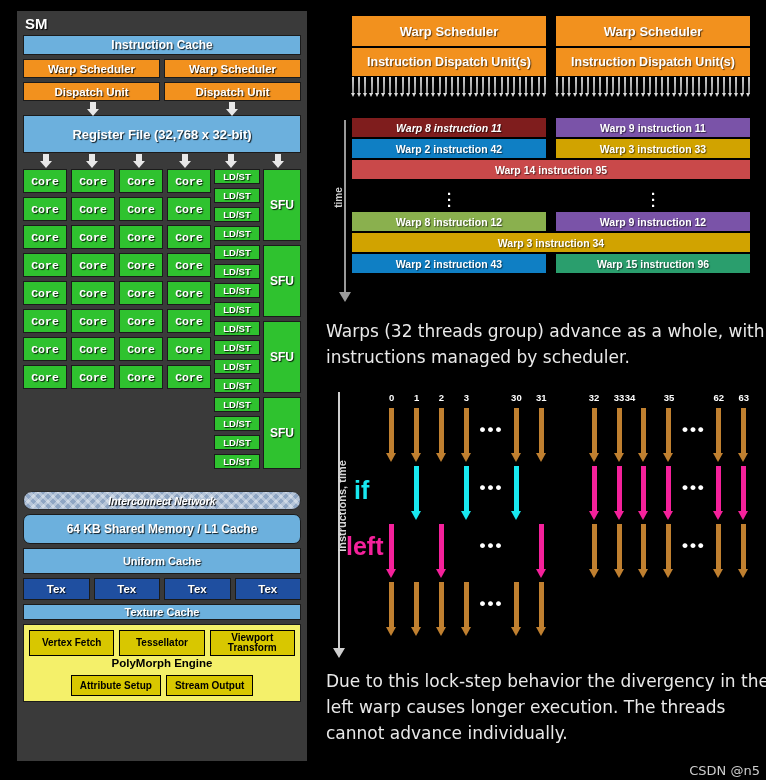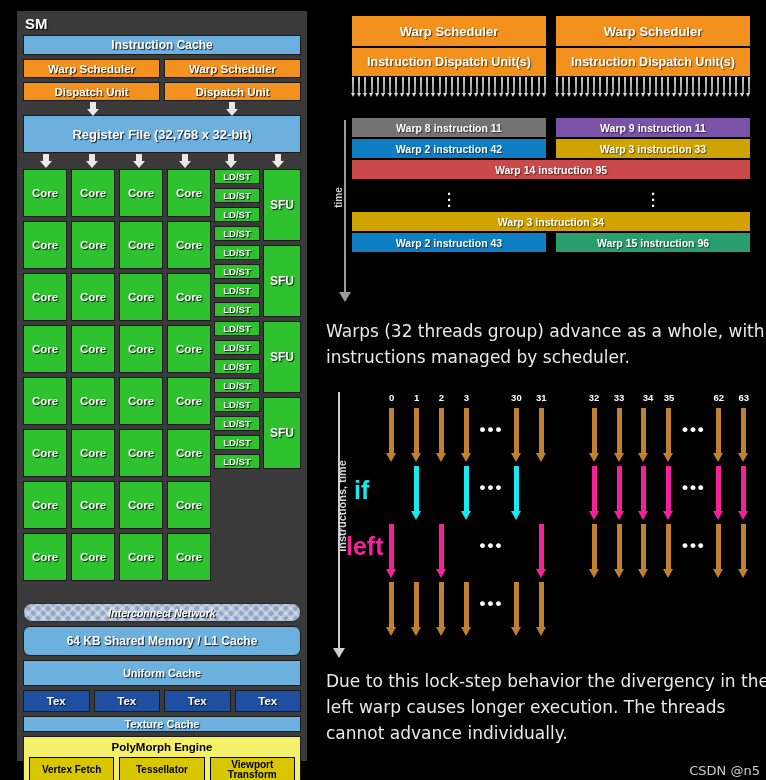--- a/index.html
+++ b/index.html
@@ -27,21 +27,21 @@
   .arrow-row{display:flex;height:13px;margin-top:1px;}
   .arrow-cell{flex:1;display:flex;align-items:center;justify-content:center;}
   .dn-arrow{width:0;height:0;position:relative;}
   .dn-arrow:before{content:"";position:absolute;left:-3px;top:-7px;width:6px;height:7px;background:#e8e8e8;}
   .dn-arrow:after{content:"";position:absolute;left:-6px;top:0px;border-left:6px solid transparent;
                   border-right:6px solid transparent;border-top:7px solid #e8e8e8;}
   #regfile{height:38px;font-size:13px;margin-top:0px;}
   #core-grid{margin-top:2px;display:flex;gap:3px;}
   #cores-col{display:flex;flex-direction:column;gap:4px;flex:1;}
   .core-row{display:flex;gap:4px;}
-  .core-cell{flex:1;height:48px;font-size:11.5px;}
+  .core-cell{flex:1;height:24px;font-size:11.5px;font-family:Liberation Mono, monospace;}
   #ldst-col{display:flex;flex-direction:column;gap:4px;width:46px;}
   .ldst-cell{height:15px;font-size:9.5px;}
   #sfu-col{display:flex;flex-direction:column;gap:4px;width:38px;}
   .sfu-cell{height:72px;font-size:12px;}
 
   #interconnect{position:relative;height:17px;margin-top:22px;border-radius:9px;
      background:
        repeating-linear-gradient(45deg,rgba(255,255,255,.35) 0 3px,rgba(255,255,255,0) 3px 7px),
        repeating-linear-gradient(-45deg,rgba(255,255,255,.35) 0 3px,rgba(255,255,255,0) 3px 7px),
        #8fa6c4;
@@ -250,35 +250,35 @@
     <div class="row" id="tex-row">
       <div class="blk darkblue">Tex</div>
       <div class="blk darkblue">Tex</div>
       <div class="blk darkblue">Tex</div>
       <div class="blk darkblue">Tex</div>
     </div>
 
     <div class="blk blue" id="texcache">Texture Cache</div>
 
     <div id="polymorph">
-      <div id="pm-title">PolyMorph Engine</div>
       <div id="pm-row1">
         <div class="golden">
             <span>Vertex Fetch</span>
           </div>
         <div class="golden">
             <span>Tessellator</span>
           </div>
         <div class="golden">
             <span id="vp-lbl">
               <span style="display:block">Viewport</span>
               <span style="display:block">Transform</span>
             </span>
           </div>
       </div>
+      <div id="pm-title">PolyMorph Engine</div>
       <div id="pm-row2">
         <div class="golden">Attribute Setup</div>
         <div class="golden">Stream Output</div>
       </div>
     </div>
   </div>
 
   <div id="right">
 
     <div id="sched-head">
@@ -361,21 +361,21 @@
     </div>
 
     <div id="time-axis">
       <div id="time-line"></div>
       <div id="time-head"></div>
       <div id="time-label">time</div>
     </div>
 
     <div id="warp-table">
         <div class="wrow">
-          <div class="wcell" style="background: #737373;">Warp 8 instruction 11</div>
+          <div class="wcell" style="background: #7f1d1d; font-style: italic;">Warp 8 instruction 11</div>
           <div class="wcell" style="background: rgb(122, 83, 168);">Warp 9 instruction 11</div>
         </div>
         <div class="wrow">
           <div class="wcell" style="background: rgb(15, 127, 196);">Warp 2 instruction 42</div>
           <div class="wcell" style="background: rgb(209, 163, 0);">Warp 3 instruction 33</div>
         </div>
         <div class="wrow">
           <div class="wcell" style="background: rgb(201, 73, 74);">Warp 14 instruction 95</div>
         </div>
         <div class="wgap">
@@ -386,20 +386,24 @@
               <span>.</span>
             </div>
           </div>
           <div class="wgapcell">
             <div class="vdots">
               <span>.</span>
               <span>.</span>
               <span>.</span>
             </div>
           </div>
+        </div>
+        <div class="wrow">
+          <div class="wcell" style="background: rgb(138, 176, 78);">Warp 8 instruction 12</div>
+          <div class="wcell" style="background: rgb(122, 83, 168);">Warp 9 instruction 12</div>
         </div>
         <div class="wrow">
           <div class="wcell" style="background: rgb(209, 163, 0);">Warp 3 instruction 34</div>
         </div>
         <div class="wrow">
           <div class="wcell" style="background: rgb(15, 127, 196);">Warp 2 instruction 43</div>
           <div class="wcell" style="background: rgb(42, 158, 109);">Warp 15 instruction 96</div>
         </div>
       </div>
 
@@ -414,21 +418,21 @@
     <div id="diverge">
       <div class="thread-labels" id="tlabels">
           <div class="tlab" style="left: 41.6px;">0</div>
           <div class="tlab" style="left: 66.56px;">1</div>
           <div class="tlab" style="left: 91.52px;">2</div>
           <div class="tlab" style="left: 116.48px;">3</div>
           <div class="tlab" style="left: 166.4px;">30</div>
           <div class="tlab" style="left: 191.36px;">31</div>
           <div class="tlab" style="left: 244.053px;">32</div>
           <div class="tlab" style="left: 269.013px;">33</div>
-          <div class="tlab" style="left: 298px; text-align: center;">34</div>
+          <div class="tlab" style="left: 280px; text-align: center;">34</div>
           <div class="tlab" style="left: 318.933px;">35</div>
           <div class="tlab" style="left: 368.853px;">62</div>
           <div class="tlab" style="left: 393.813px;">63</div>
         </div>
       <div id="arrows">
           <div class="arr" style="left: 39.1px; top: 16px; height: 54px;">
             <div class="shaft" style="height: 45px; background: rgb(192, 128, 48);"></div>
             <div class="head" style="top: 45px; border-top: 9px solid rgb(192, 128, 48);"></div>
           </div>
           <div class="arr" style="left: 64.06px; top: 16px; height: 54px;">

